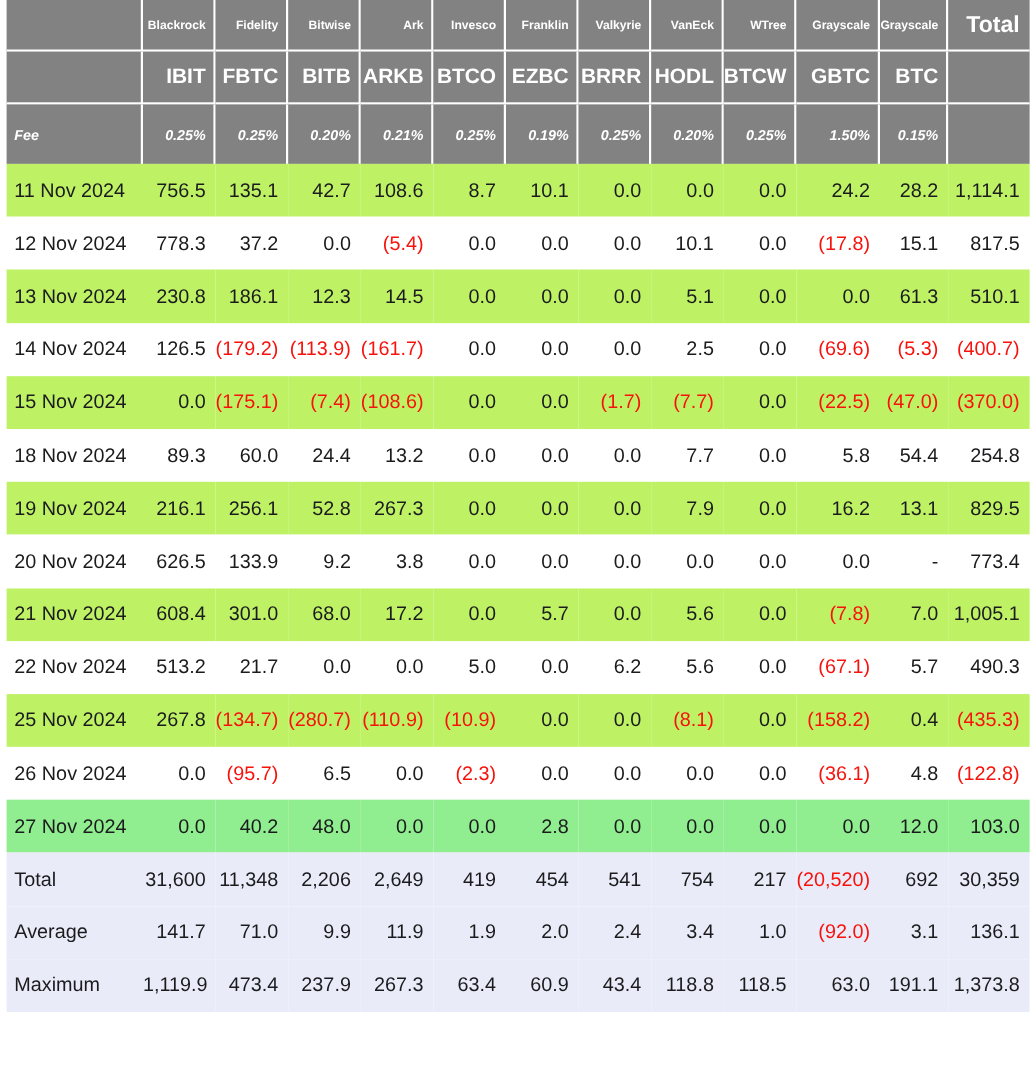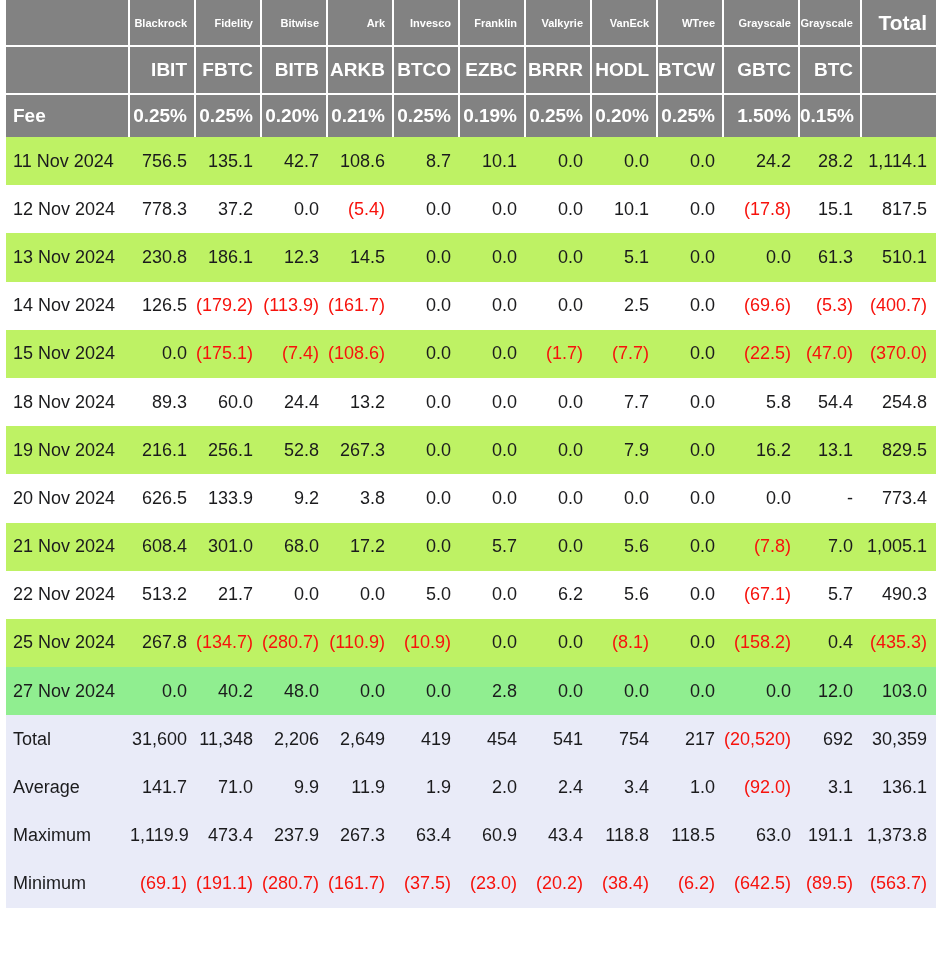--- a/index.html
+++ b/index.html
@@ -33,21 +33,21 @@
     padding: 0;
   }
   thead th:last-child { border-right: none; }
   tr.h-inst th, tr.h-tick th { border-bottom: 2px solid #ffffff; margin-left: 24px; }
 
   tr.h-inst th { height: 47px; font-size: 11px; text-align: right; padding-right: 7px; }
   tr.h-inst th.corner { padding: 0; }
   tr.h-inst th.total-head { font-size: 21px; padding-right: 9px; }
 
   tr.h-tick th { height: 48px; font-size: 19px; text-align: right; padding-right: 7px; }
-  tr.h-fee  th { height: 42px; font-size: 19px; text-align: right; padding-right: 7px; }
+  tr.h-fee  th { height: 54px; font-size: 13px; text-align: right; padding-right: 7px; font-style: italic; }
   tr.h-fee  th.fee-label { text-align: left; padding-left: 7px; }
 
   tbody td {
     height: 48.2px;
     font-size: 18px;
     color: #1b1b1d;
     text-align: right;
     padding: 0 9px 0 0;
     vertical-align: middle;
     white-space: nowrap;
@@ -286,20 +286,35 @@
           <td class="value-cell neg">(110.9)</td>
           <td class="value-cell neg">(10.9)</td>
           <td class="value-cell">0.0</td>
           <td class="value-cell">0.0</td>
           <td class="value-cell neg">(8.1)</td>
           <td class="value-cell">0.0</td>
           <td class="value-cell neg">(158.2)</td>
           <td class="value-cell">0.4</td>
           <td class="row-total-cell neg">(435.3)</td>
         </tr>
+        <tr class="row-even">
+          <td class="date-cell">26 Nov 2024</td>
+          <td class="value-cell">0.0</td>
+          <td class="value-cell neg">(95.7)</td>
+          <td class="value-cell">6.5</td>
+          <td class="value-cell">0.0</td>
+          <td class="value-cell neg">(2.3)</td>
+          <td class="value-cell">0.0</td>
+          <td class="value-cell">0.0</td>
+          <td class="value-cell">0.0</td>
+          <td class="value-cell">0.0</td>
+          <td class="value-cell neg">(36.1)</td>
+          <td class="value-cell">4.8</td>
+          <td class="row-total-cell neg">(122.8)</td>
+        </tr>
         <tr class="row-highlight">
           <td class="date-cell">27 Nov 2024</td>
           <td class="value-cell">0.0</td>
           <td class="value-cell">40.2</td>
           <td class="value-cell">48.0</td>
           <td class="value-cell">0.0</td>
           <td class="value-cell">0.0</td>
           <td class="value-cell">2.8</td>
           <td class="value-cell">0.0</td>
           <td class="value-cell">0.0</td>
@@ -346,30 +361,15 @@
           <td class="value-cell">267.3</td>
           <td class="value-cell">63.4</td>
           <td class="value-cell">60.9</td>
           <td class="value-cell">43.4</td>
           <td class="value-cell">118.8</td>
           <td class="value-cell">118.5</td>
           <td class="value-cell">63.0</td>
           <td class="value-cell">191.1</td>
           <td class="row-total-cell">1,373.8</td>
         </tr>
-        <tr class="row-summary">
-          <td class="summary-label">Minimum</td>
-          <td class="value-cell neg">(69.1)</td>
-          <td class="value-cell neg">(191.1)</td>
-          <td class="value-cell neg">(280.7)</td>
-          <td class="value-cell neg">(161.7)</td>
-          <td class="value-cell neg">(37.5)</td>
-          <td class="value-cell neg">(23.0)</td>
-          <td class="value-cell neg">(20.2)</td>
-          <td class="value-cell neg">(38.4)</td>
-          <td class="value-cell neg">(6.2)</td>
-          <td class="value-cell neg">(642.5)</td>
-          <td class="value-cell neg">(89.5)</td>
-          <td class="row-total-cell neg">(563.7)</td>
-        </tr>
       </tbody>
   </table>
 </div>
 
 </body></html>

